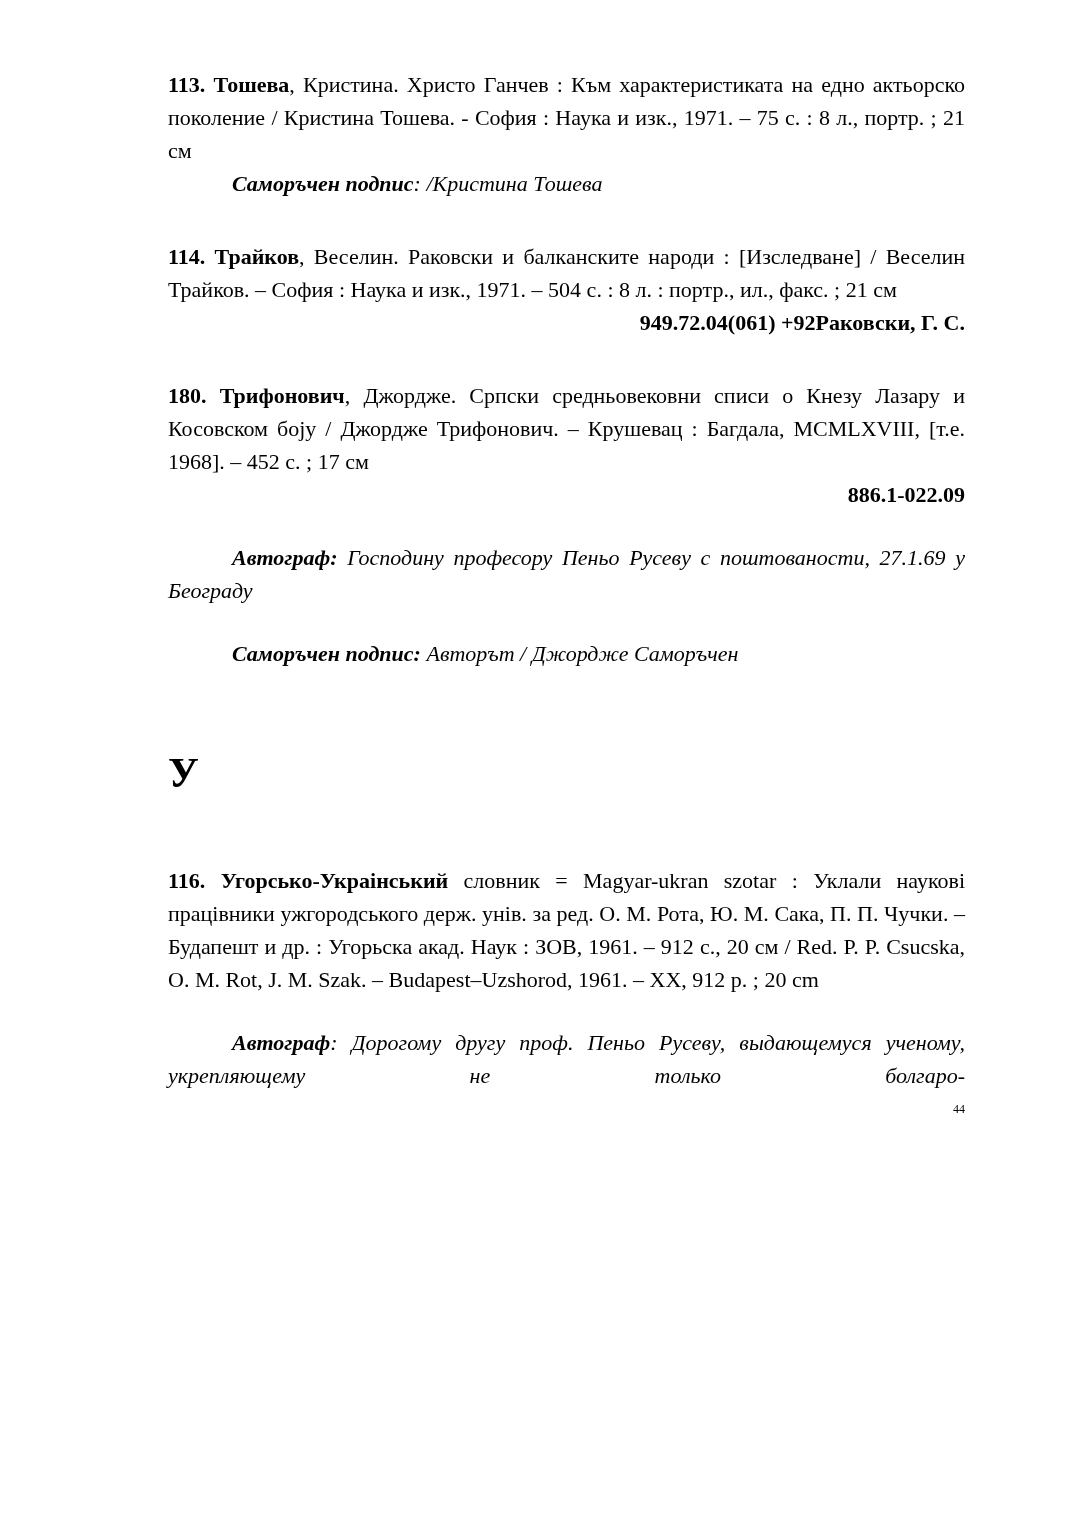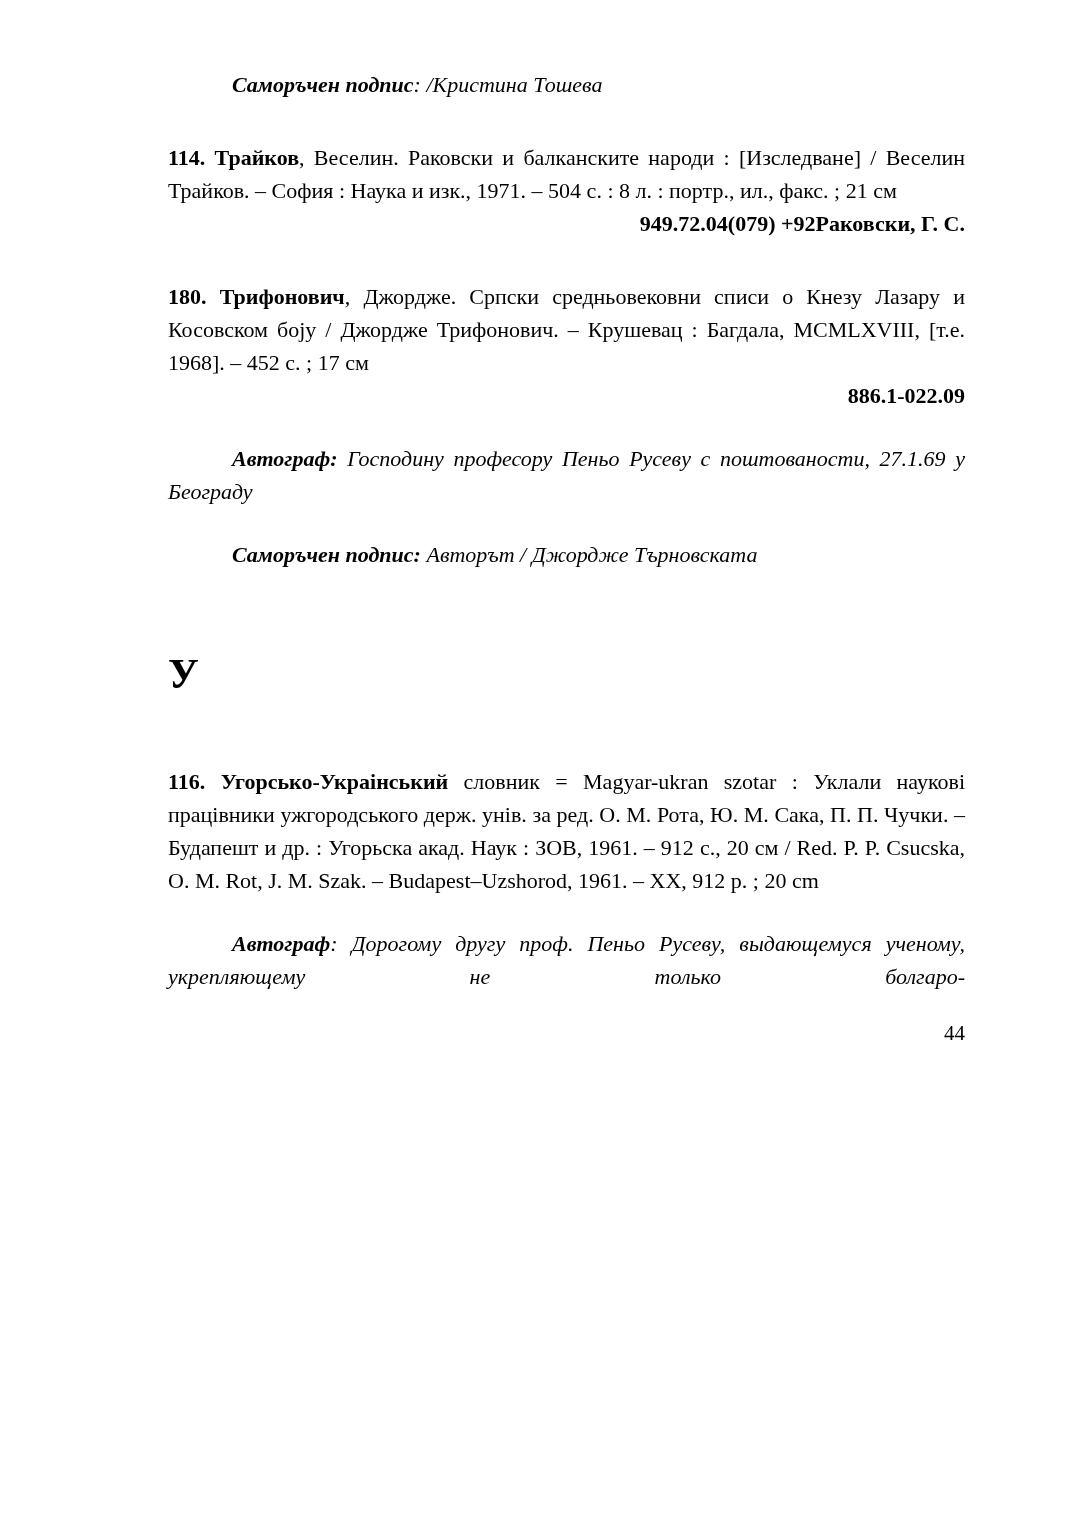--- a/index.html
+++ b/index.html
@@ -55,43 +55,44 @@
   }
   .section-letter {
     font-weight: bold;
     font-size: 42px;
     line-height: 1.2;
     margin-top: 78px;
     margin-bottom: 66px;
   }
   .page-number {
     text-align: right;
-    font-size: 21px;
-    margin-top: 28px;
+    font-size: 12px;
+    margin-top: 10px;
   }
 </style>
 </head>
 <body>
 
 <div class="page">
 
   <section class="entry">
+    <p class="entry-para"><b class="lead">113. Тошева</b><span>, Кристина. Христо Ганчев : Към характеристиката на едно актьорско поколение / Кристина Тошева. - София : Наука и изк., 1971. – 75 с. : 8 л., портр. ; 21 см</span></p>
     <p class="note"><b class="label">Саморъчен подпис</b><span>: /Кристина Тошева</span></p>
   </section>
 
   <section class="entry">
     <p class="entry-para"><b class="lead">114. Трайков</b><span>, Веселин. Раковски и балканските народи : [Изследване] / Веселин Трайков. – София : Наука и изк., 1971. – 504 с. : 8 л. : портр., ил., факс. ; 21 см</span></p>
-    <p class="classification">949.72.04(079) +92Раковски, Г. С.</p>
+    <p class="classification">949.72.04(061) +92Раковски, Г. С.</p>
   </section>
 
   <section class="entry">
     <p class="entry-para"><b class="lead">180. Трифонович</b><span>, Джордже. Српски средньовековни списи о Кнезу Лазару и Косовском боjу / Джордже Трифонович. – Крушевац : Багдала, MCMLXVIII, [т.е. 1968]. – 452 с. ; 17 см</span></p>
     <p class="classification">886.1-022.09</p>
     <p class="note spaced"><b class="label">Автограф:</b><span> Господину професору Пеньо Русеву с поштованости, 27.1.69 у Београду</span></p>
-    <p class="note spaced"><b class="label">Саморъчен подпис:</b><span> Авторът / Джордже Търновската</span></p>
+    <p class="note spaced"><b class="label">Саморъчен подпис:</b><span> Авторът / Джордже Саморъчен</span></p>
   </section>
 
   <div class="section-letter">У</div>
 
   <section class="entry" style="margin-top:16px;">
     <p class="entry-para"><b class="lead">116. Угорсько-Украінський</b><span> словник = Magyar-ukran szotar : Уклали наукові працівники ужгородського держ. унів. за ред. О. М. Рота, Ю. М. Сака, П. П. Чучки. – Будапешт и др. : Угорьска акад. Наук : ЗОВ, 1961. – 912 с., 20 см / Red. P. P. Csucska, O. M. Rot, J. M. Szak. – Budapest–Uzshorod, 1961. – XX, 912 p. ; 20 cm</span></p>
     <p class="note spaced cont"><b class="label">Автограф</b><span>: Дорогому другу проф. Пеньо Русеву, выдающемуся ученому, укрепляющему не только болгаро-</span></p>
   </section>
 
   <div class="page-number">44</div>

